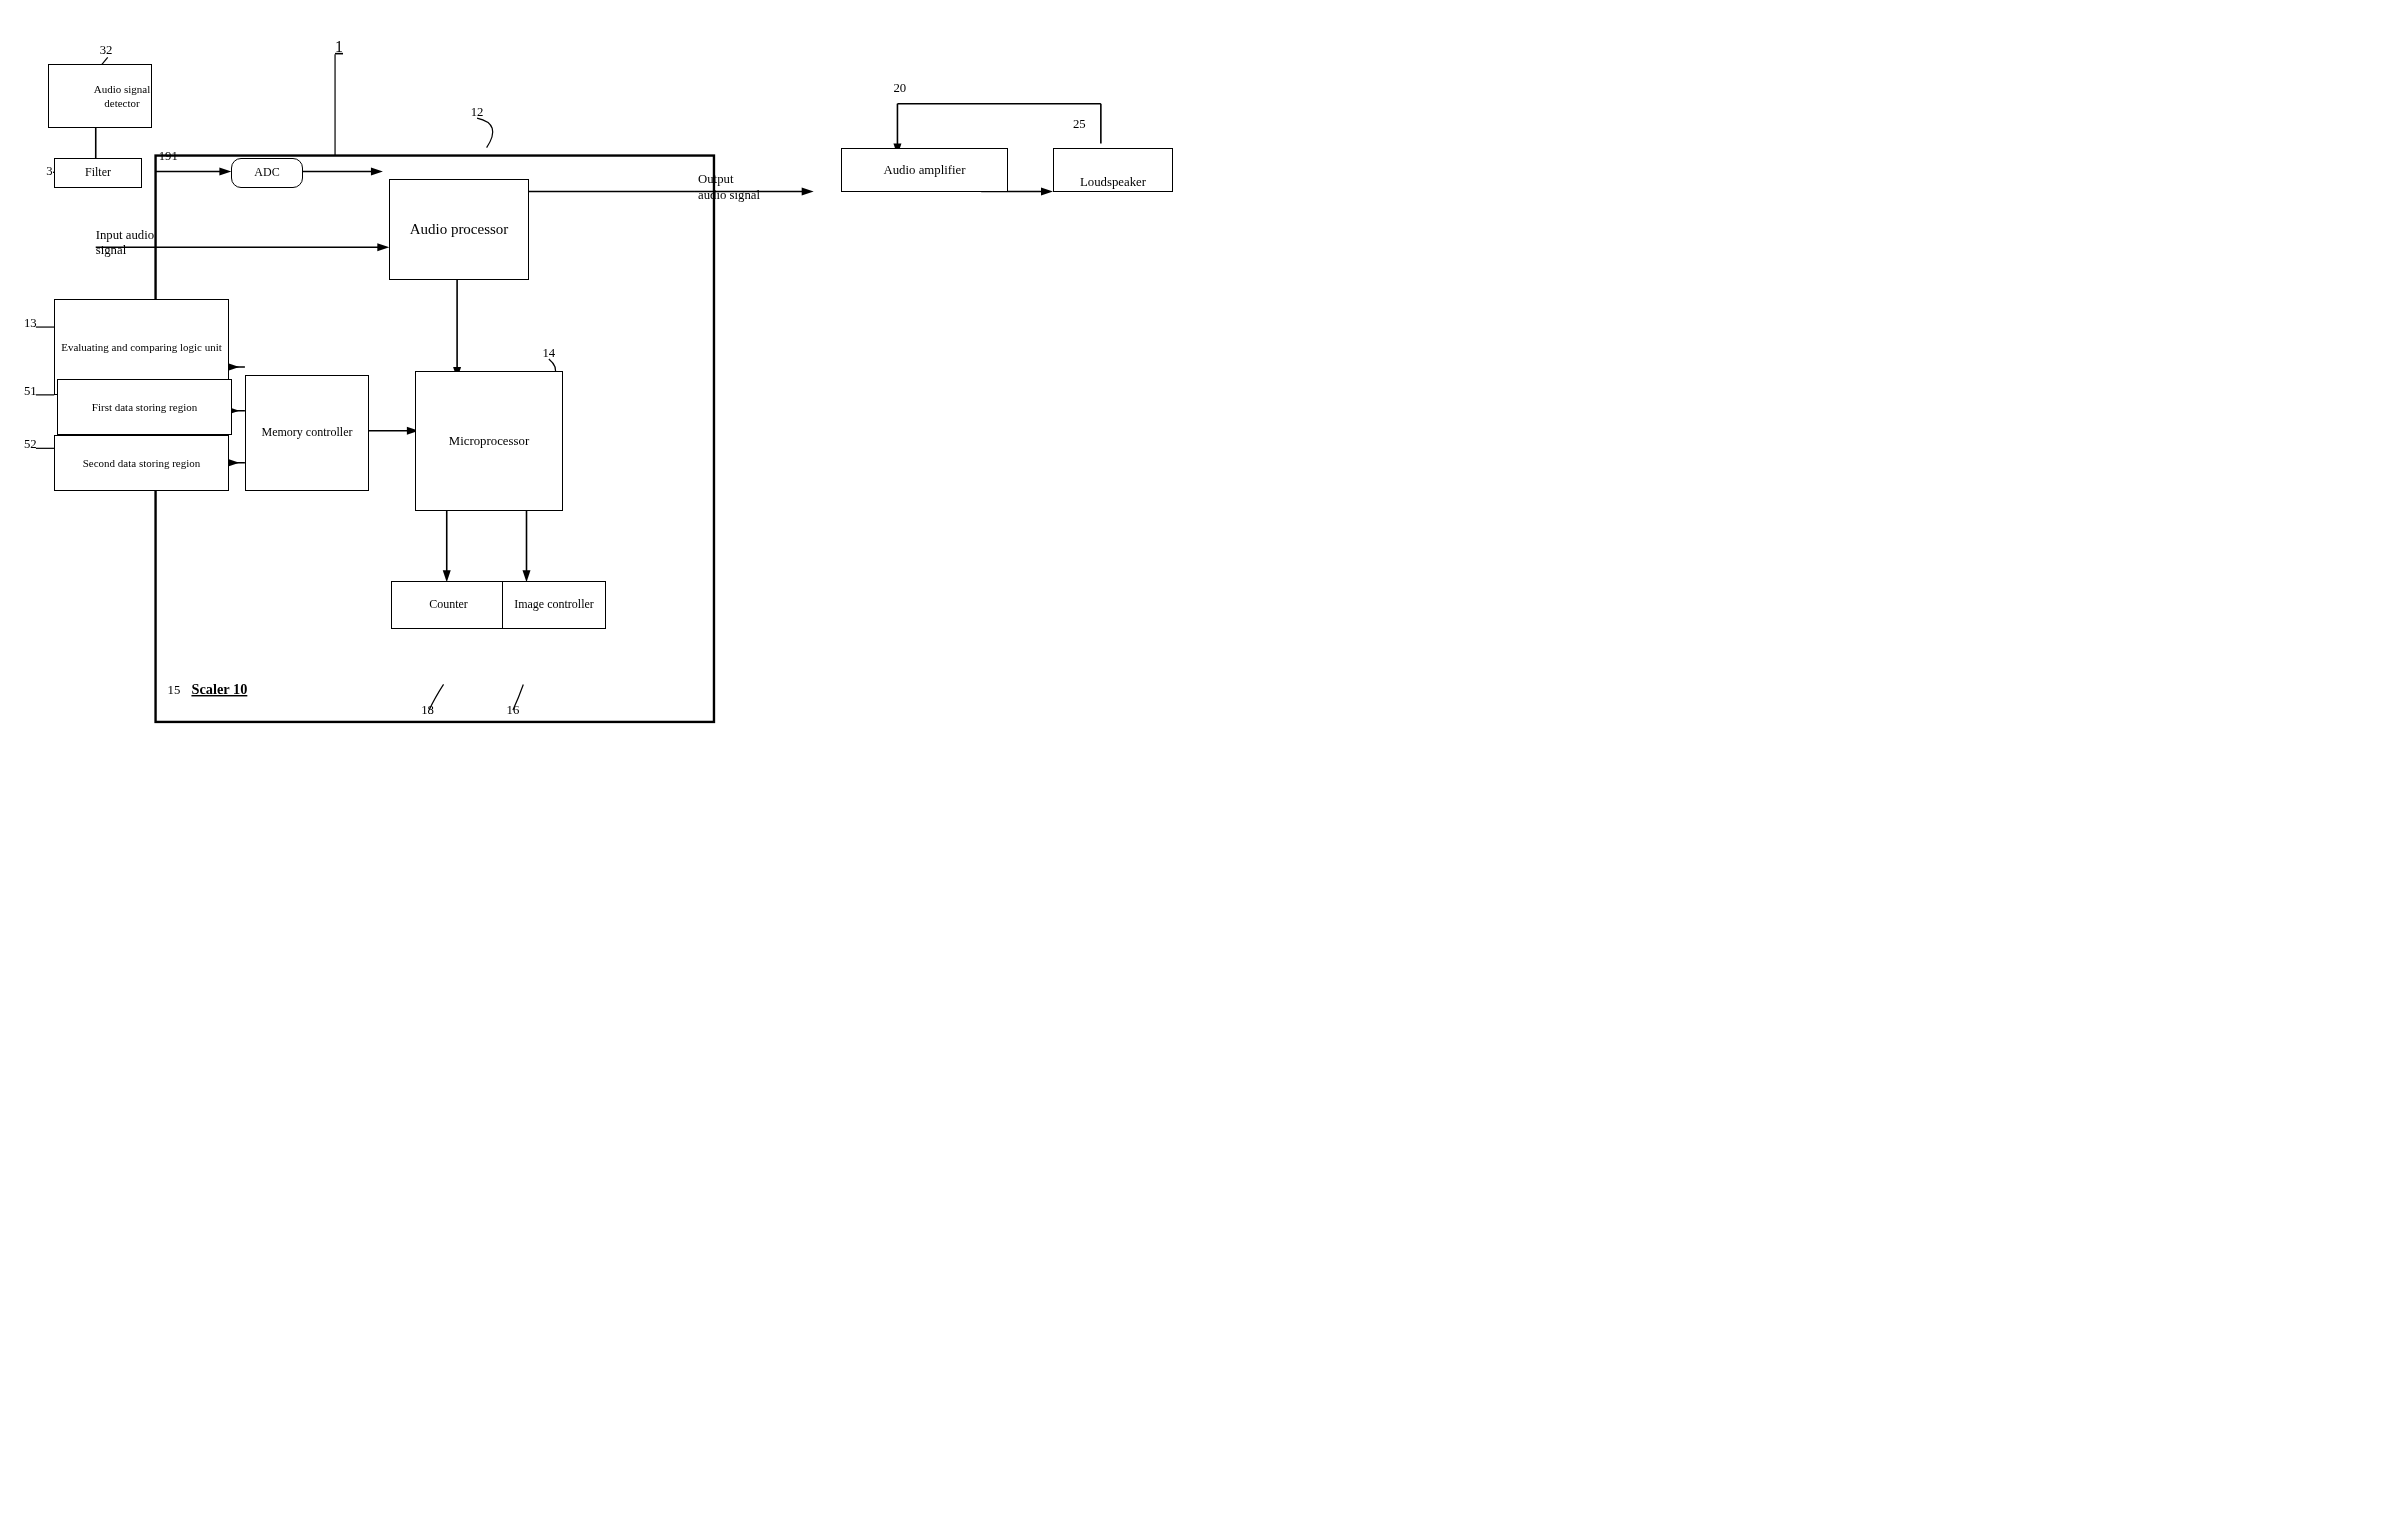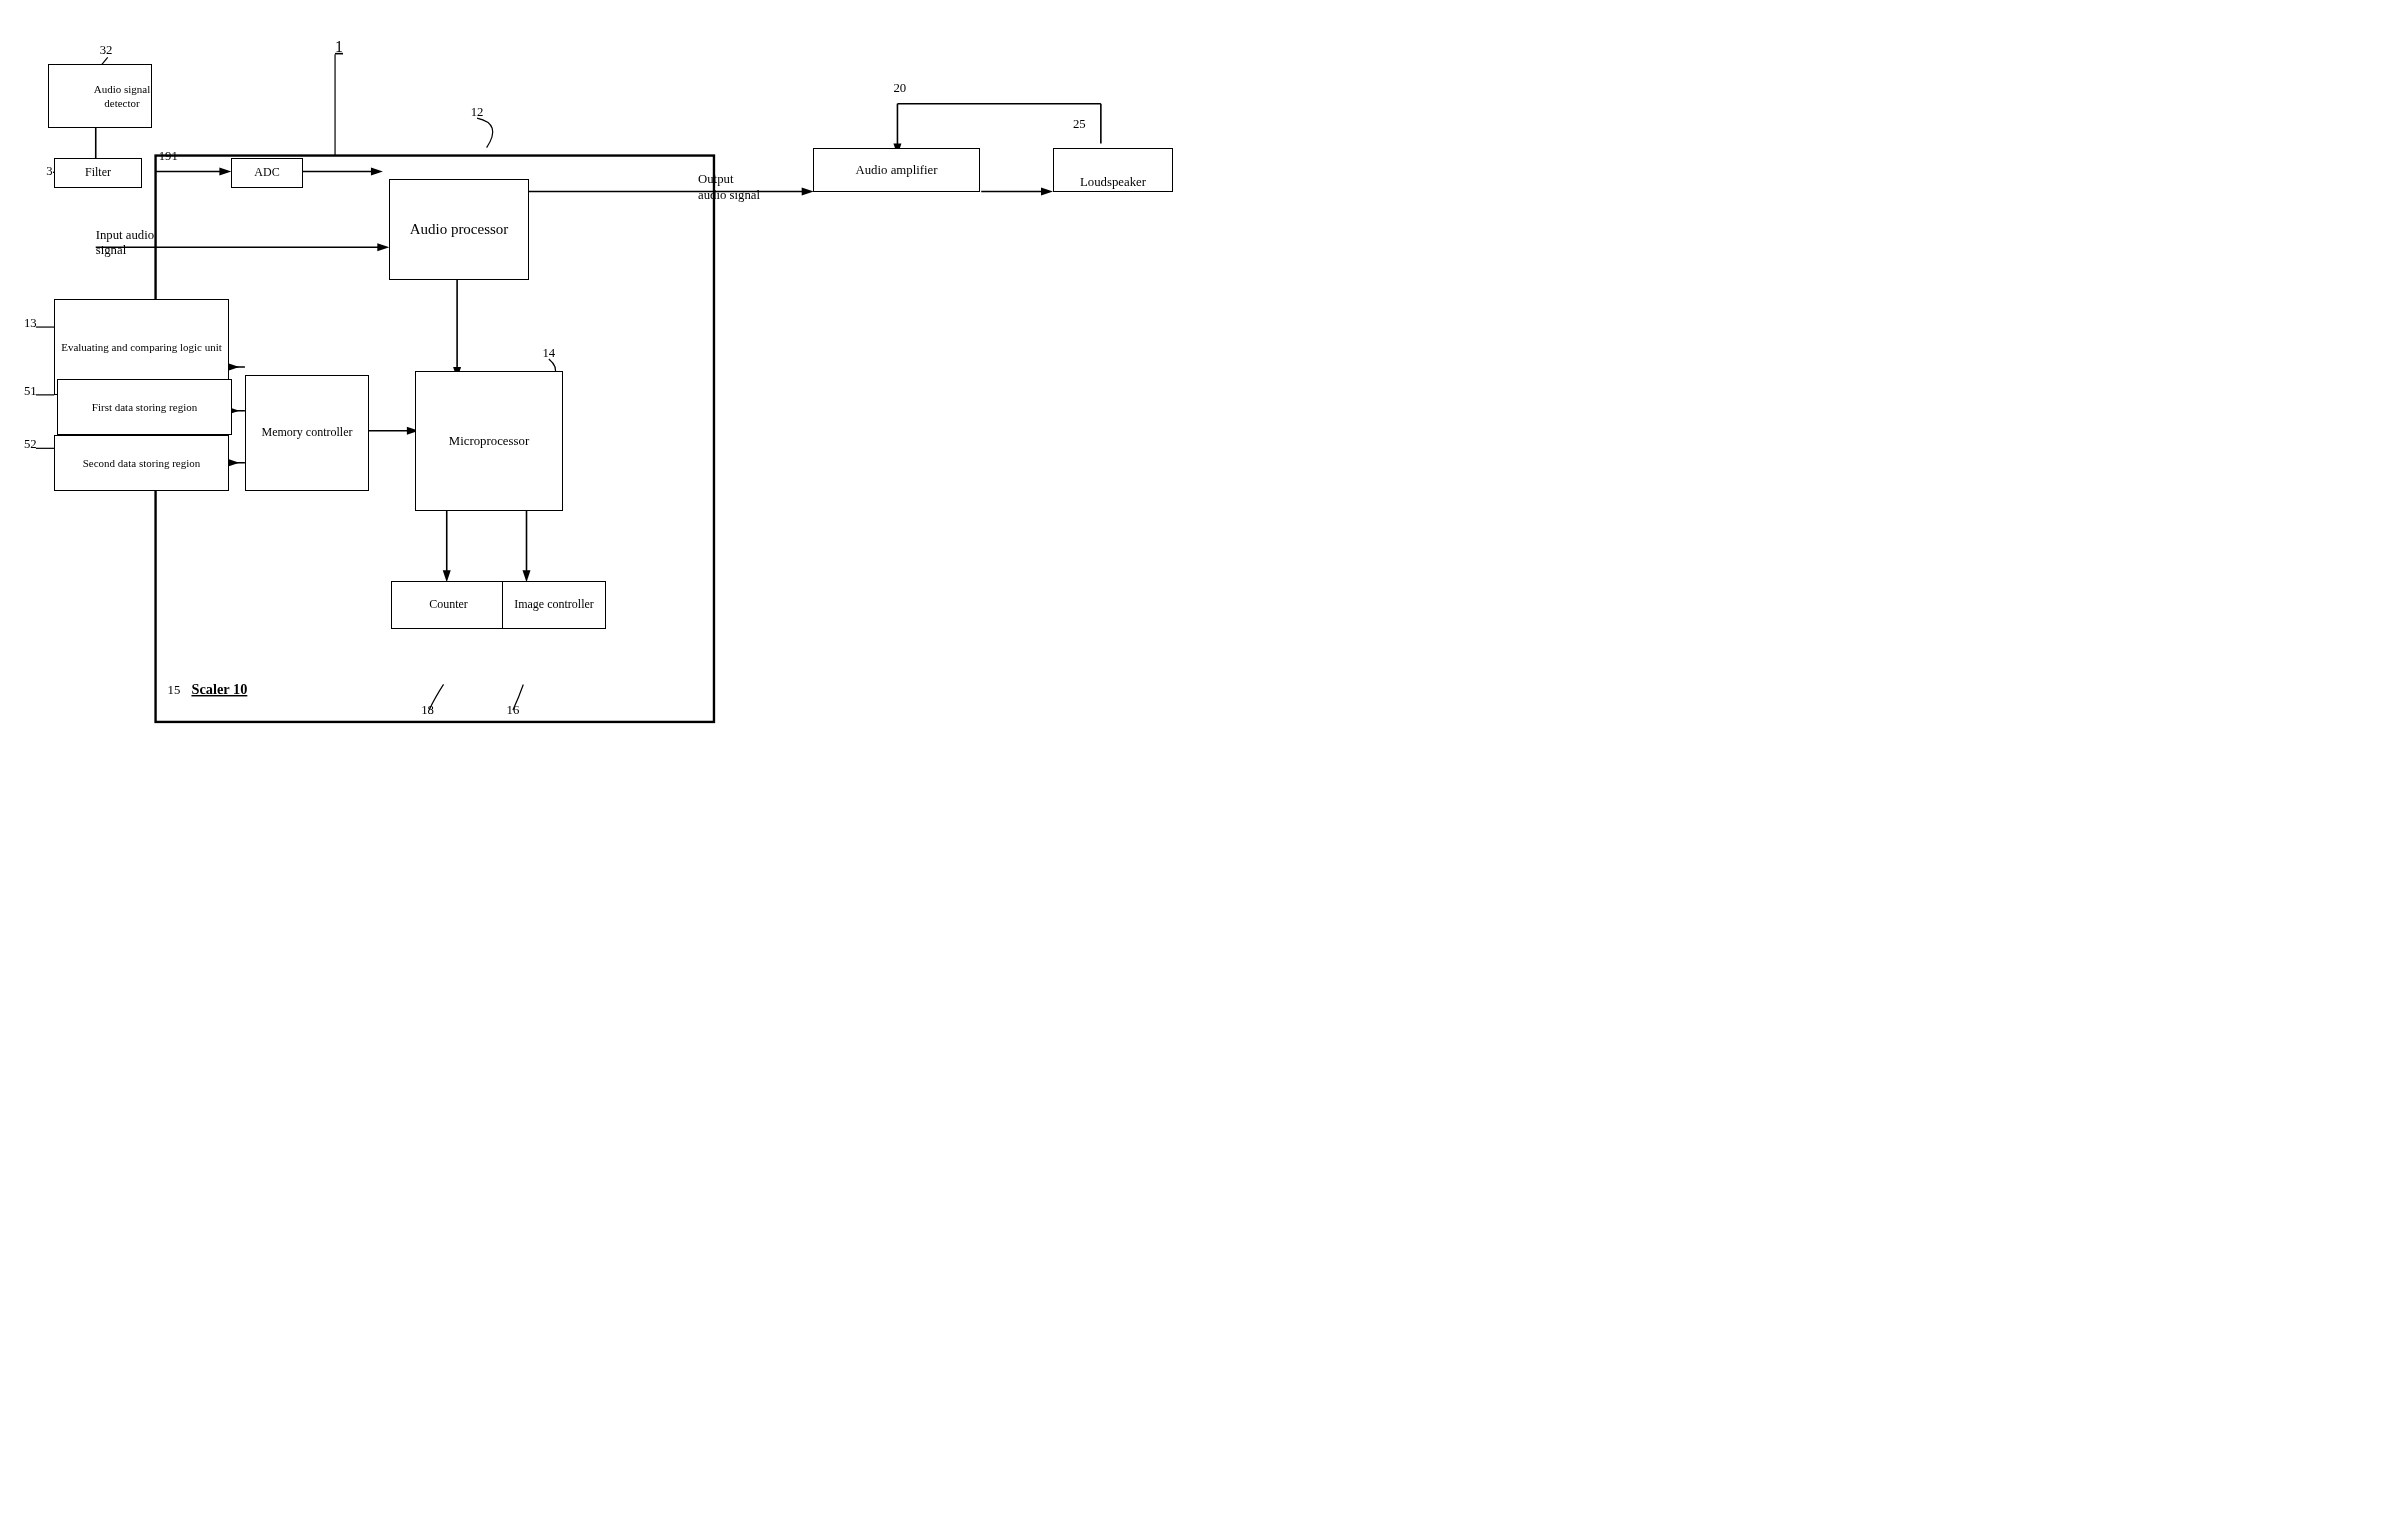--- a/index.html
+++ b/index.html
@@ -145,21 +145,21 @@
 
   <div class="box" style="left:48px; top:64px; width:104px; height:64px; font-size:11px;padding-left:44px;">
     <span>Audio signal
 detector</span>
   </div>
 
   <div class="box" style="left:54px; top:158px; width:88px; height:30px; font-size:12px;text-align:right;">
     <span>Filter</span>
   </div>
 
-  <div class="box" style="left:231px; top:158px; width:72px; height:30px; font-size:12px;">
+  <div class="box" style="left:231px; top:158px; width:72px; height:30px; font-size:12px;border-radius:10px;">
     <span>ADC</span>
   </div>
 
   <div class="box" style="left:389px; top:148px; width:140px; height:101px; font-size:15px;margin-top:31px;">
     <span>Audio
 processor</span>
   </div>
 
   <div class="box" style="left:54px; top:299px; width:175px; height:96px; font-size:11px; border:1.6px solid #000;">
     <span>Evaluating and
@@ -188,21 +188,21 @@
 
   <div class="box" style="left:391px; top:581px; width:115px; height:48px; font-size:12px;">
     <span>Counter</span>
   </div>
 
   <div class="box" style="left:502px; top:581px; width:104px; height:48px; font-size:12px;">
     <span>Image
 controller</span>
   </div>
 
-  <div class="box" style="left:813px; top:148px; width:167px; height:44px; font-size:12.8px;">
+  <div class="box" style="left:841px; top:148px; width:167px; height:44px; font-size:12.8px;">
     <span>Audio amplifier</span>
   </div>
 
   <div class="box" style="left:1053px; top:148px; width:120px; height:44px; font-size:12.8px;align-items:flex-end;">
     <span>Loudspeaker</span>
   </div>
 
 </div>
 
 

